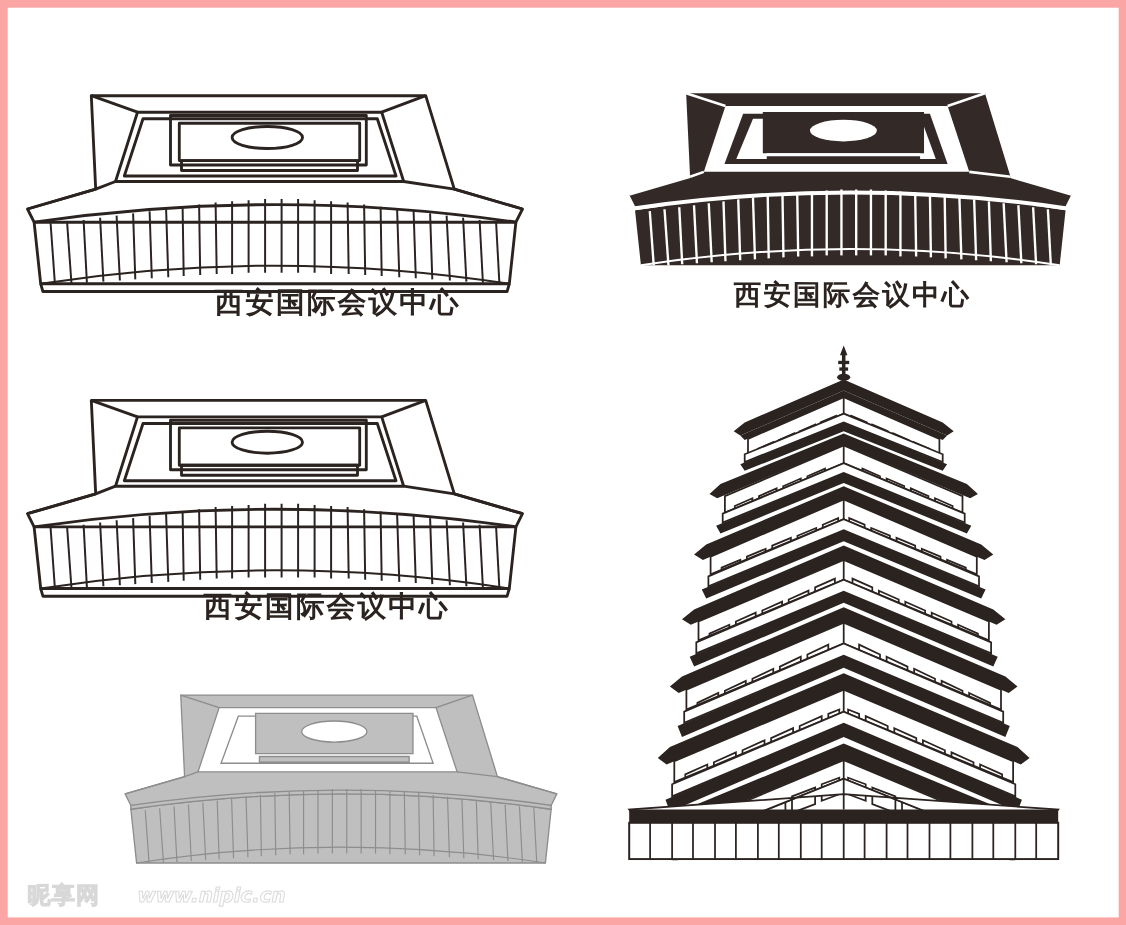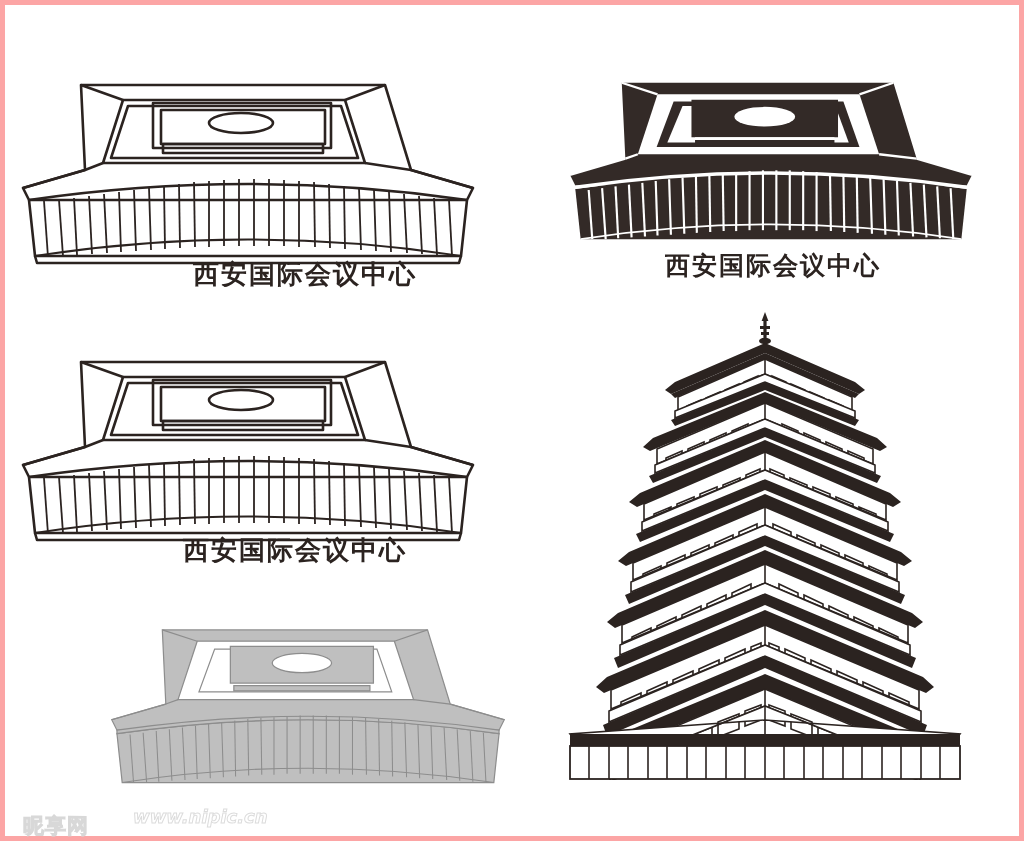--- a/index.html
+++ b/index.html
@@ -13,21 +13,21 @@
     font-family: "DejaVu Sans", "Liberation Sans", sans-serif;
     overflow: hidden;
     position: relative;
   }
   #canvas {
     position: absolute;
     left: 0; top: 0;
     width: 1024px;
     height: 841px;
     background: #ffffff;
-    border: 5px solid #fca5a5;
+    border: 7px solid #fca5a5;
     box-sizing: border-box;
   }
   .art {
     position: absolute;
   }
   .caption {
     position: absolute;
     font-family: "DejaVu Sans", "Liberation Sans", sans-serif;
     font-weight: bold;
     color: #2b2320;
@@ -45,31 +45,31 @@
   #footer {
     position: absolute;
     left: 0;
     bottom: 0;
     width: 1024px;
     height: 40px;
   }
   #wm-logo {
     position: absolute;
     left: 18px;
-    top: 16px;
+    top: 6px;
     font-size: 21px;
     font-weight: bold;
     color: #ffffff;
     -webkit-text-stroke: 1px #d8d8d8;
     letter-spacing: 1px;
     font-family: "DejaVu Sans", "Liberation Sans", sans-serif;
   }
   #wm-url {
     position: absolute;
-    left: 128px;
+    left: 118px;
     top: 10px;
     font-size: 18px;
     font-weight: bold;
     font-style: italic;
     color: #ffffff;
     -webkit-text-stroke: 1px #dcdcdc;
     font-family: "DejaVu Sans", "Liberation Sans", sans-serif;
   }
   #wm-id {
     position: absolute;

